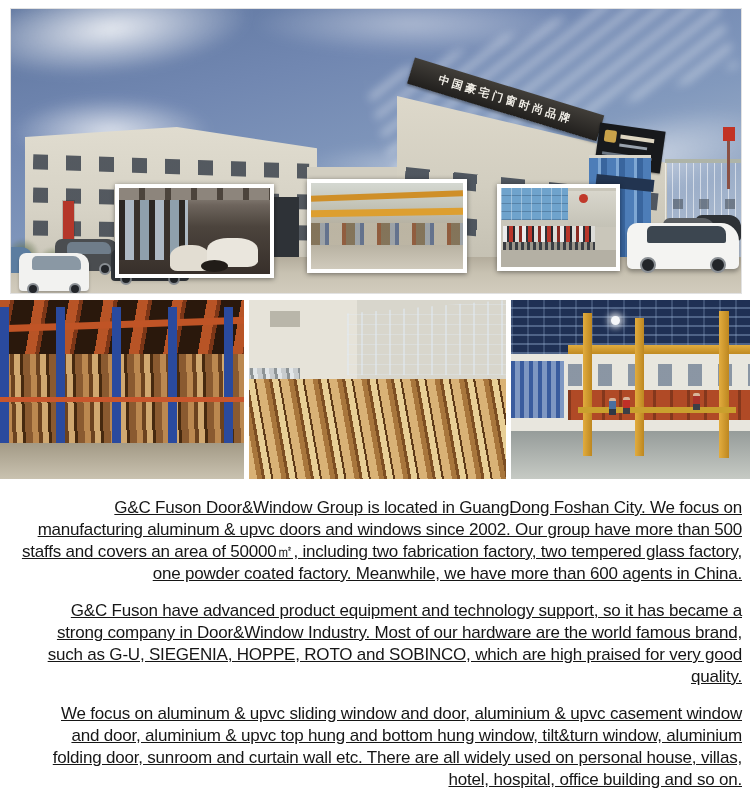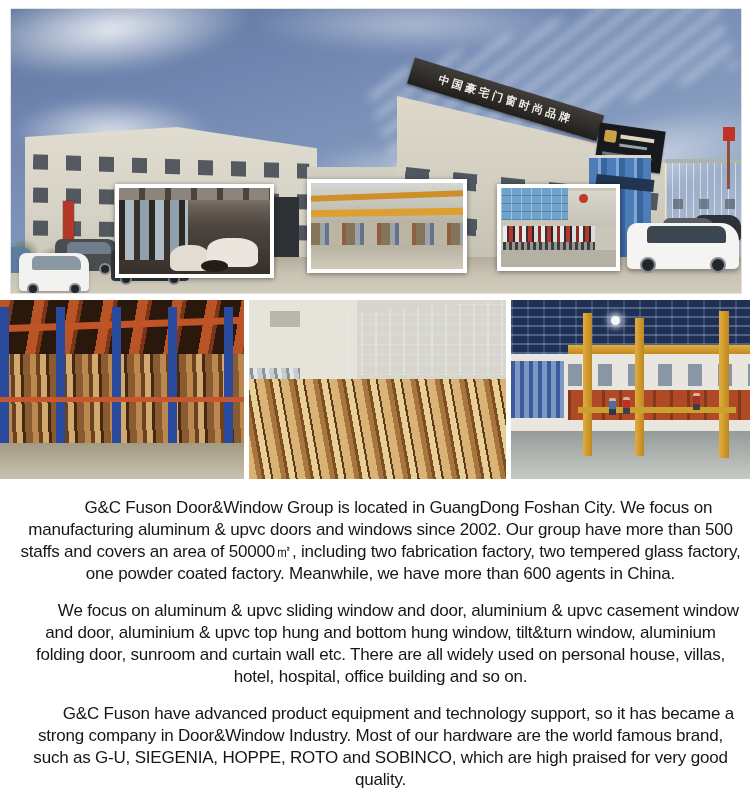--- a/index.html
+++ b/index.html
@@ -188,21 +188,21 @@
   .photo-assembly .worker { position:absolute; width:7px; height:17px; border-radius:2px 2px 0 0; }
   .photo-assembly .worker.red { left:47%; top:54%; background:linear-gradient(180deg,#d8b49a 0 3px, #c03028 3px 11px, #3c3f46 11px 17px); }
   .photo-assembly .worker.blue { left:41%; top:55%; background:linear-gradient(180deg,#d8b49a 0 3px, #4a6f9e 3px 11px, #2e3744 11px 17px); }
   .photo-assembly .worker.red2 { left:76%; top:52%; background:linear-gradient(180deg,#d8b49a 0 3px, #a8322a 3px 11px, #3c3f46 11px 17px); }
   .photo-assembly .floor { position:absolute; left:0; bottom:0; width:100%; height:27%;
     background:linear-gradient(180deg,#969c9a,#c6cac4); }
 
   
   .about { position:absolute; left:0; top:479px; width:750px; padding:18px 8px 0 8px; }
   .about p { font-size:17px; line-height:22px; color:#161616; text-indent:2.1em;
-    margin:0 0 15px 11px; letter-spacing:-0.2px; text-align:center; }
+    margin:0 0 15px 11px; letter-spacing:-0.2px; text-align:right;text-decoration:underline; }
 </style>
 </head>
 <body>
 
 <div class="page">
 
   <section class="hero">
     <div class="cloud c1"></div>
     <div class="cloud c2"></div>
     <div class="cloud c3"></div>
@@ -325,17 +325,17 @@
       <div class="gv3"></div>
       <div class="gh2"></div>
       <div class="worker blue"></div>
       <div class="worker red"></div>
       <div class="worker red2"></div>
     </div>
   </section>
 
   <section class="about">
     <p>G&amp;C Fuson Door&amp;Window Group is located in GuangDong Foshan City. We focus on manufacturing aluminum &amp; upvc doors and windows since 2002. Our group have more than 500 staffs and covers an area of 50000㎡, including two fabrication factory, two tempered glass factory, one powder coated factory. Meanwhile, we have more than 600 agents in China.</p>
+    <p>G&amp;C Fuson have advanced product equipment and technology support, so it has became a strong company in Door&amp;Window Industry. Most of our hardware are the world famous brand, such as G-U, SIEGENIA, HOPPE, ROTO and SOBINCO, which are high praised for very good quality.</p>
     <p>We focus on aluminum &amp; upvc sliding window and door, aluminium &amp; upvc casement window and door, aluminium &amp; upvc top hung and bottom hung window, tilt&amp;turn window, aluminium folding door, sunroom and curtain wall etc. There are all widely used on personal house, villas, hotel, hospital, office building and so on.</p>
-    <p>G&amp;C Fuson have advanced product equipment and technology support, so it has became a strong company in Door&amp;Window Industry. Most of our hardware are the world famous brand, such as G-U, SIEGENIA, HOPPE, ROTO and SOBINCO, which are high praised for very good quality.</p>
   </section>
 
 </div>
 
 </body></html>

